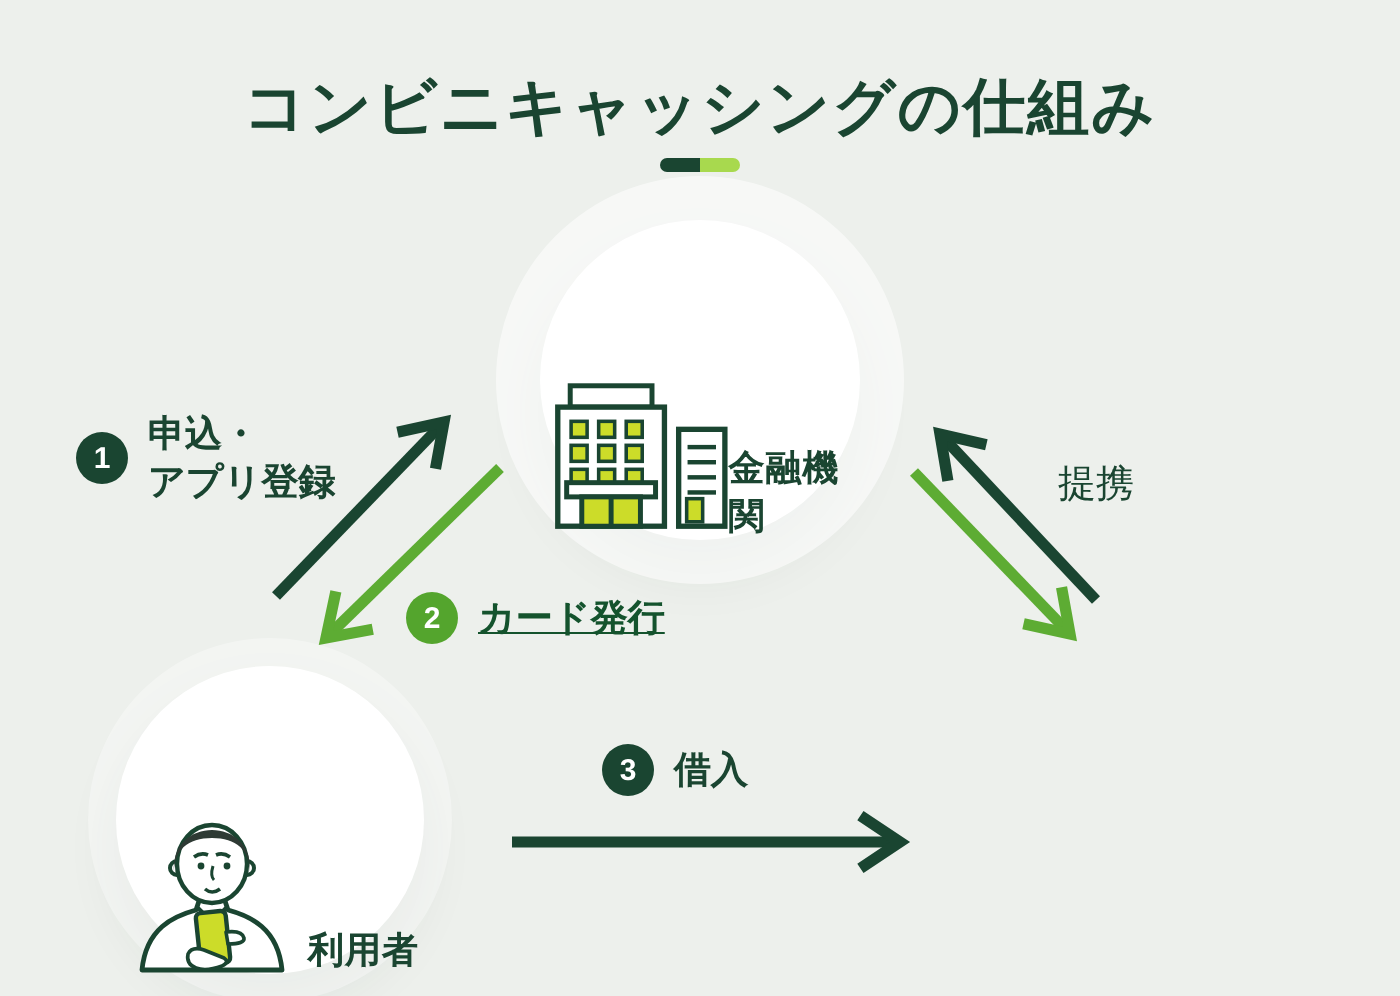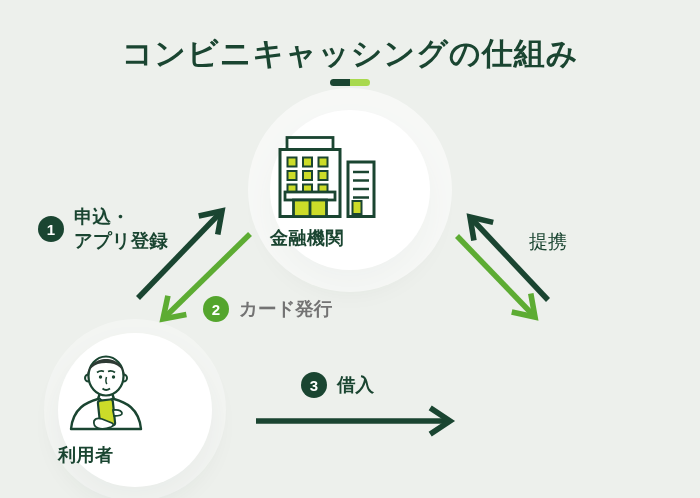--- a/index.html
+++ b/index.html
@@ -24,21 +24,21 @@
     width:40px;height:7px;border-radius:4px;
     overflow:hidden;display:flex;
   }
   .divider .seg-dark{width:50%;height:100%;background:#1a4531;}
   .divider .seg-lime{width:50%;height:100%;background:#a8d94e;}
 
   .arrows{position:absolute;left:0;top:0;}
 
   .node{
     position:absolute;border-radius:50%;background:#ffffff;
-    display:flex;flex-direction:column;align-items:flex-start;
+    display:flex;flex-direction:row;align-items:flex-end;
     box-shadow:0 0 0 14px rgba(255,255,255,0.35), 0 14px 28px rgba(30,60,40,0.07);
   }
   .node-bank{left:270px;top:110px;width:160px;height:160px;
     box-shadow:0 0 0 22px rgba(255,255,255,0.55), 0 16px 30px rgba(30,60,40,0.07);}
   .node-user{left:58px;top:333px;width:154px;height:154px;}
   .node-atm{left:493px;top:333px;width:154px;height:154px;}
   .node-label{
     font-size:18px;font-weight:800;color:#1a4531;letter-spacing:0.5px;
   }
   .node-bank .icon{margin-top:25px;}
@@ -54,21 +54,21 @@
   .badge{
     width:26px;height:26px;border-radius:50%;flex:0 0 26px;
     display:flex;align-items:center;justify-content:center;
     color:#ffffff;font-size:15px;font-weight:800;
     background:#1a4531;
   }
   .badge.green{background:#54a52d;}
   .step-text{
     font-size:18.5px;font-weight:800;color:#1a4531;line-height:24px;
   }
-  .step-text.green{color:#737373;}
+  .step-text.green{color:#14532d;text-decoration:underline;}
   .free-label{
     position:absolute;font-size:19px;font-weight:400;color:#1a4531;
   }
 </style>
 </head>
 <body>
 
 <div class="canvas">
 
   <div class="title">コンビニキャッシングの仕組み</div>

